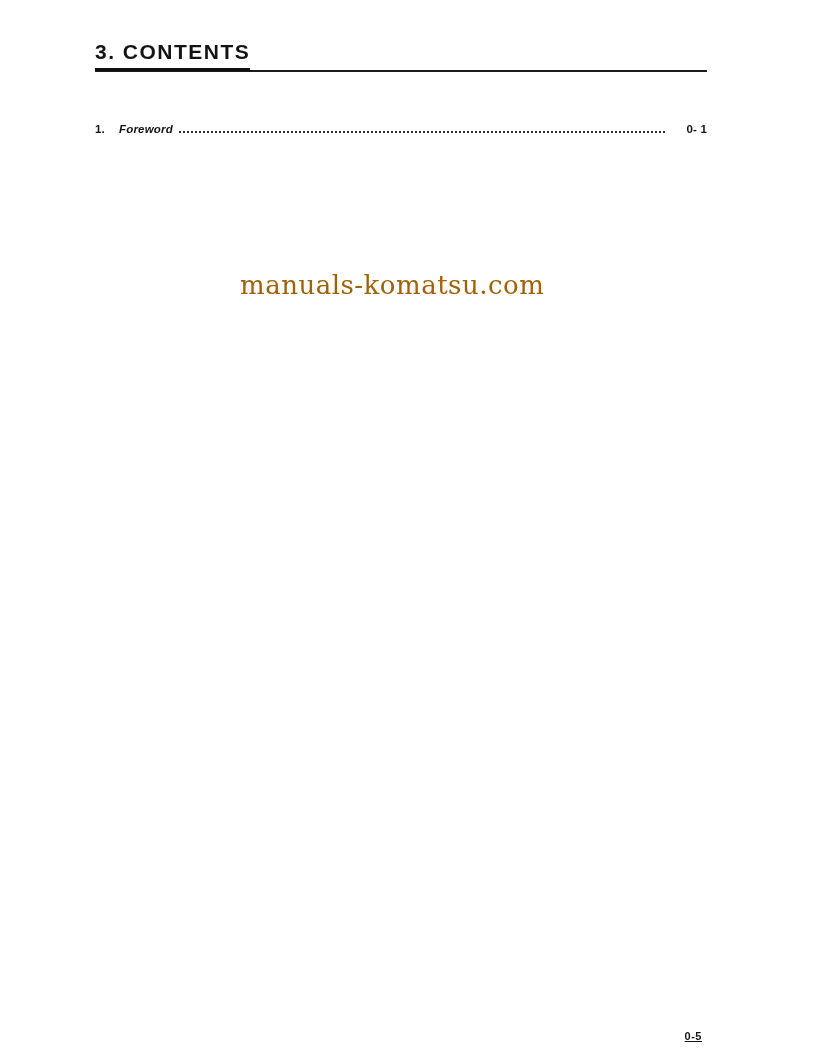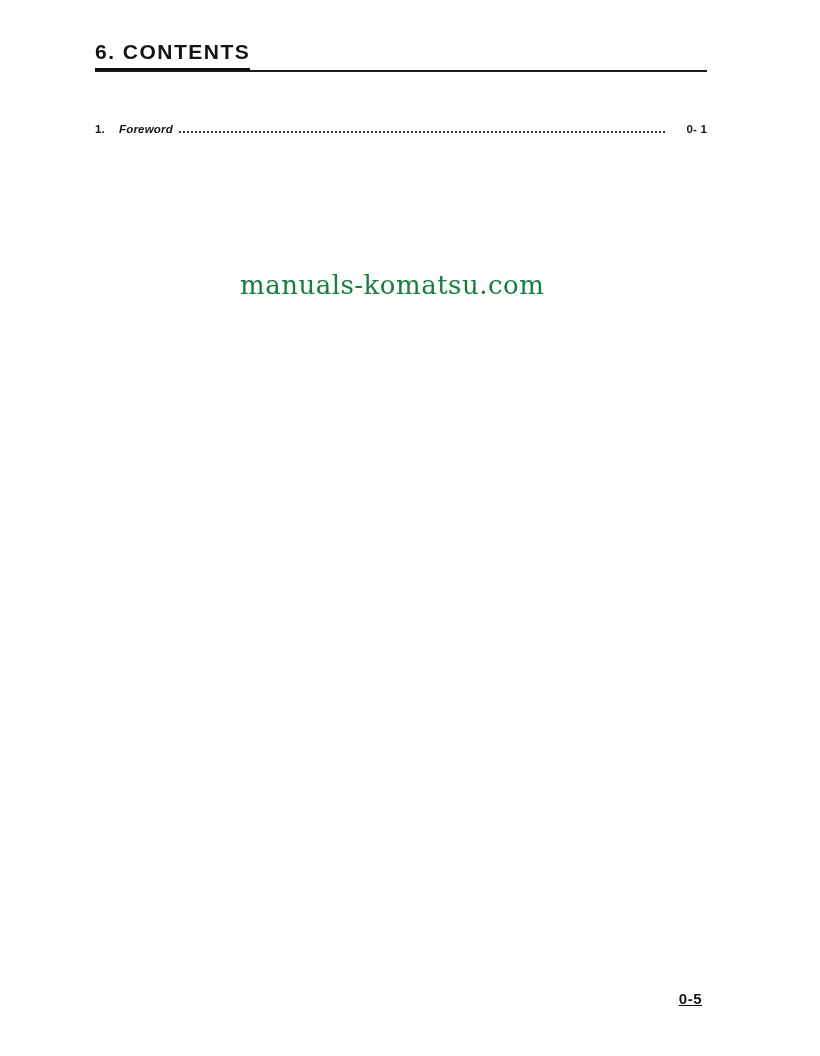--- a/index.html
+++ b/index.html
@@ -40,38 +40,38 @@
     border-bottom:2px dotted #2e2e2e;
     margin:0 4px 3px 4px;
     min-width:10px;
     height:9px;
   }
   .row .page { flex:0 0 38px; text-align:right; white-space:pre; }
 
   .watermark {
     position:absolute; left:237px; top:270px;
     font-family:"DejaVu Serif", serif;
-    font-size:26px; color:#15803d;
+    font-size:26px; color:#a16207;
     letter-spacing:0.5px;
     background:#ffffff;
     padding:0 3px;
     z-index:5;
   }
 
   .footer-page {
-    position:absolute; right:118px; top:990px;
-    font-size:15px; font-weight:bold; letter-spacing:0.5px;text-decoration:underline;
+    position:absolute; right:118px; top:1030px;
+    font-size:11px; font-weight:bold; letter-spacing:0.5px;text-decoration:underline;
   }
 </style>
 </head>
 <body>
 
 <div class="page">
   <div class="content">
-    <h1 class="doc-title"><span class="title-text">6. CONTENTS</span></h1>
+    <h1 class="doc-title"><span class="title-text">3. CONTENTS</span></h1>
     <div id="toc">
         <div class="group">
           <div class="row">
             <span class="num">1.</span>
             <span class="label">Foreword</span>
             <span class="dots"></span>
             <span class="page">0- 1</span>
           </div>
         </div>
       </div>

